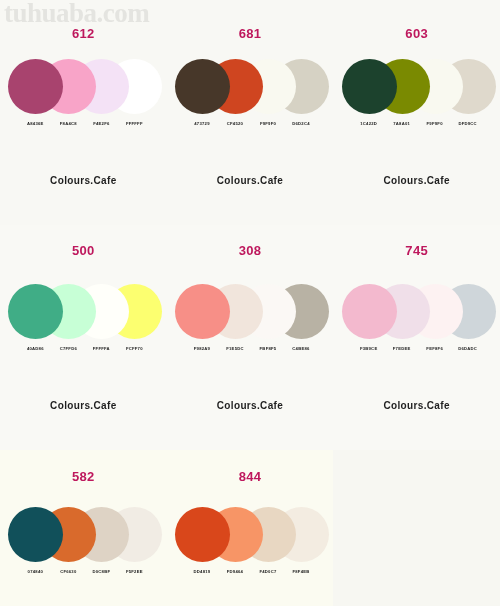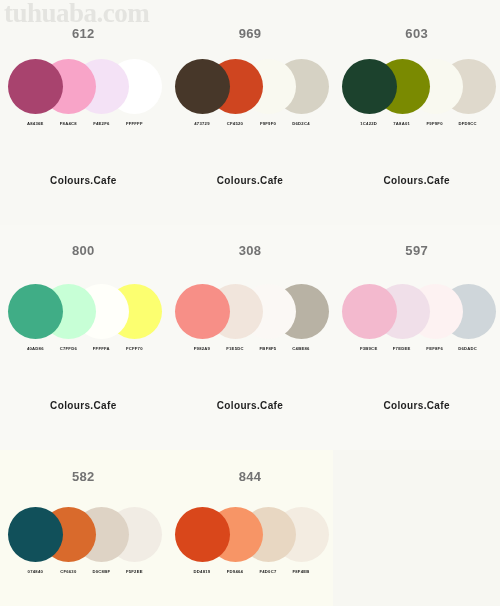--- a/index.html
+++ b/index.html
@@ -44,21 +44,21 @@
     align-items: center;
     overflow: hidden;
   }
   .card.r1 { background: #f8f8f4; }
   .card.r2 { background: #f9f9f5; }
   .card.r3 { background: #fbfbf1; }
 
   .card-title {
     font-size: 13px;
     font-weight: bold;
-    color: #737373;
+    color: #be185d;
     letter-spacing: 0.3px;
     text-align: center;
   }
   .card.r1 .card-title { margin-top: 26px; }
   .card.r2 .card-title { margin-top: 18px; }
   .card.r3 .card-title { margin-top: 19px; }
 
   .swatch-strip {
     position: relative;
     width: 150px;
@@ -127,21 +127,21 @@
       </div>
       <div class="hexrow">
         <div class="hex i0">A8436E</div>
         <div class="hex i1">F8A4C8</div>
         <div class="hex i2">F4E2F6</div>
         <div class="hex i3">FFFFFF</div>
       </div>
       <div class="brand">Colours.Cafe</div>
     </div>
     <div class="card r1">
-      <div class="card-title">969</div>
+      <div class="card-title">681</div>
       <div class="swatch-strip">
         <div class="dot i0" style="background: rgb(71, 55, 41);"></div>
         <div class="dot i1" style="background: rgb(207, 69, 32);"></div>
         <div class="dot i2" style="background: rgb(249, 249, 240);"></div>
         <div class="dot i3" style="background: rgb(214, 210, 196);"></div>
       </div>
       <div class="hexrow">
         <div class="hex i0">473729</div>
         <div class="hex i1">CF4520</div>
         <div class="hex i2">F9F9F0</div>
@@ -159,21 +159,21 @@
       </div>
       <div class="hexrow">
         <div class="hex i0">1C422D</div>
         <div class="hex i1">7A8A01</div>
         <div class="hex i2">F9F9F0</div>
         <div class="hex i3">DFD9CC</div>
       </div>
       <div class="brand">Colours.Cafe</div>
     </div>
     <div class="card r2">
-      <div class="card-title">800</div>
+      <div class="card-title">500</div>
       <div class="swatch-strip">
         <div class="dot i0" style="background: rgb(64, 173, 134);"></div>
         <div class="dot i1" style="background: rgb(199, 255, 214);"></div>
         <div class="dot i2" style="background: rgb(255, 255, 250);"></div>
         <div class="dot i3" style="background: rgb(252, 255, 112);"></div>
       </div>
       <div class="hexrow">
         <div class="hex i0">40AD86</div>
         <div class="hex i1">C7FFD6</div>
         <div class="hex i2">FFFFFA</div>
@@ -191,21 +191,21 @@
       </div>
       <div class="hexrow">
         <div class="hex i0">F982A9</div>
         <div class="hex i1">F1E5DC</div>
         <div class="hex i2">FBF8F5</div>
         <div class="hex i3">C4BE86</div>
       </div>
       <div class="brand">Colours.Cafe</div>
     </div>
     <div class="card r2">
-      <div class="card-title">597</div>
+      <div class="card-title">745</div>
       <div class="swatch-strip">
         <div class="dot i0" style="background: rgb(243, 185, 206);"></div>
         <div class="dot i1" style="background: rgb(240, 223, 233);"></div>
         <div class="dot i2" style="background: rgb(253, 242, 242);"></div>
         <div class="dot i3" style="background: rgb(207, 214, 218);"></div>
       </div>
       <div class="hexrow">
         <div class="hex i0">F3B9CE</div>
         <div class="hex i1">F7EDEE</div>
         <div class="hex i2">FEF8F6</div>

